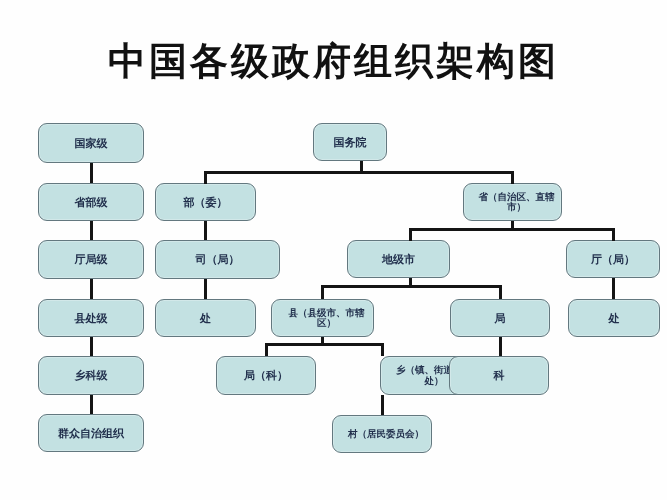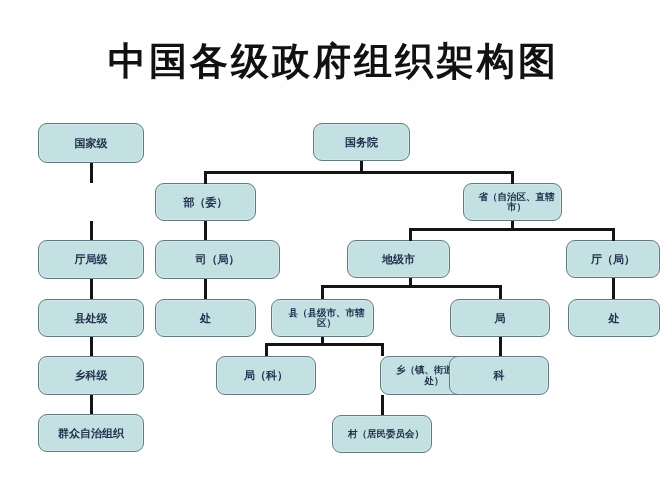--- a/index.html
+++ b/index.html
@@ -47,21 +47,21 @@
 
   
   #n-guojiaji   {left:38px;  top:123px; width:106px; height:40px;}
   #n-shengbuji  {left:38px;  top:183px; width:106px; height:38px;}
   #n-tingjuji   {left:38px;  top:240px; width:106px; height:39px;border-radius:9px;}
   #n-xianchuji  {left:38px;  top:299px; width:106px; height:38px;}
   #n-xiangkeji  {left:38px;  top:356px; width:106px; height:39px;}
   #n-qunzhong   {left:38px;  top:414px; width:106px; height:38px;align-items:center;}
 
   
-  #n-state-council {left:313px; top:123px; width:97px;  height:38px;}
+  #n-state-council {left:313px; top:123px; width:74px;  height:38px;}
   #n-ministry      {left:155px; top:183px; width:101px; height:38px;}
   #n-province      {left:463px; top:183px; width:99px;  height:38px;}
   #n-si-ju         {left:155px; top:240px; width:125px; height:39px;}
   #n-prefecture    {left:347px; top:240px; width:103px; height:38px;}
   #n-ting-ju       {left:566px; top:240px; width:94px;  height:38px;}
   #n-chu-ministry  {left:155px; top:299px; width:101px; height:38px;}
   #n-county        {left:271px; top:299px; width:103px; height:38px;}
   #n-ju-city       {left:450px; top:299px; width:100px; height:38px;}
   #n-chu-ting      {left:568px; top:299px; width:92px;  height:38px;}
   #n-ju-ke         {left:216px; top:356px; width:100px; height:39px;font-family:Liberation Serif, serif;}
@@ -71,20 +71,23 @@
 </style>
 </head>
 <body>
 
 <div class="stage">
 
   <div class="title">中国各级政府组织架构图</div>
 
   <div class="node" id="n-guojiaji">
       <span>国家级</span>
+    </div>
+  <div class="node" id="n-shengbuji">
+      <span>省部级</span>
     </div>
   <div class="node" id="n-tingjuji">
       <span>厅局级</span>
     </div>
   <div class="node" id="n-xianchuji">
       <span>县处级</span>
     </div>
   <div class="node" id="n-xiangkeji">
       <span>乡科级</span>
     </div>

